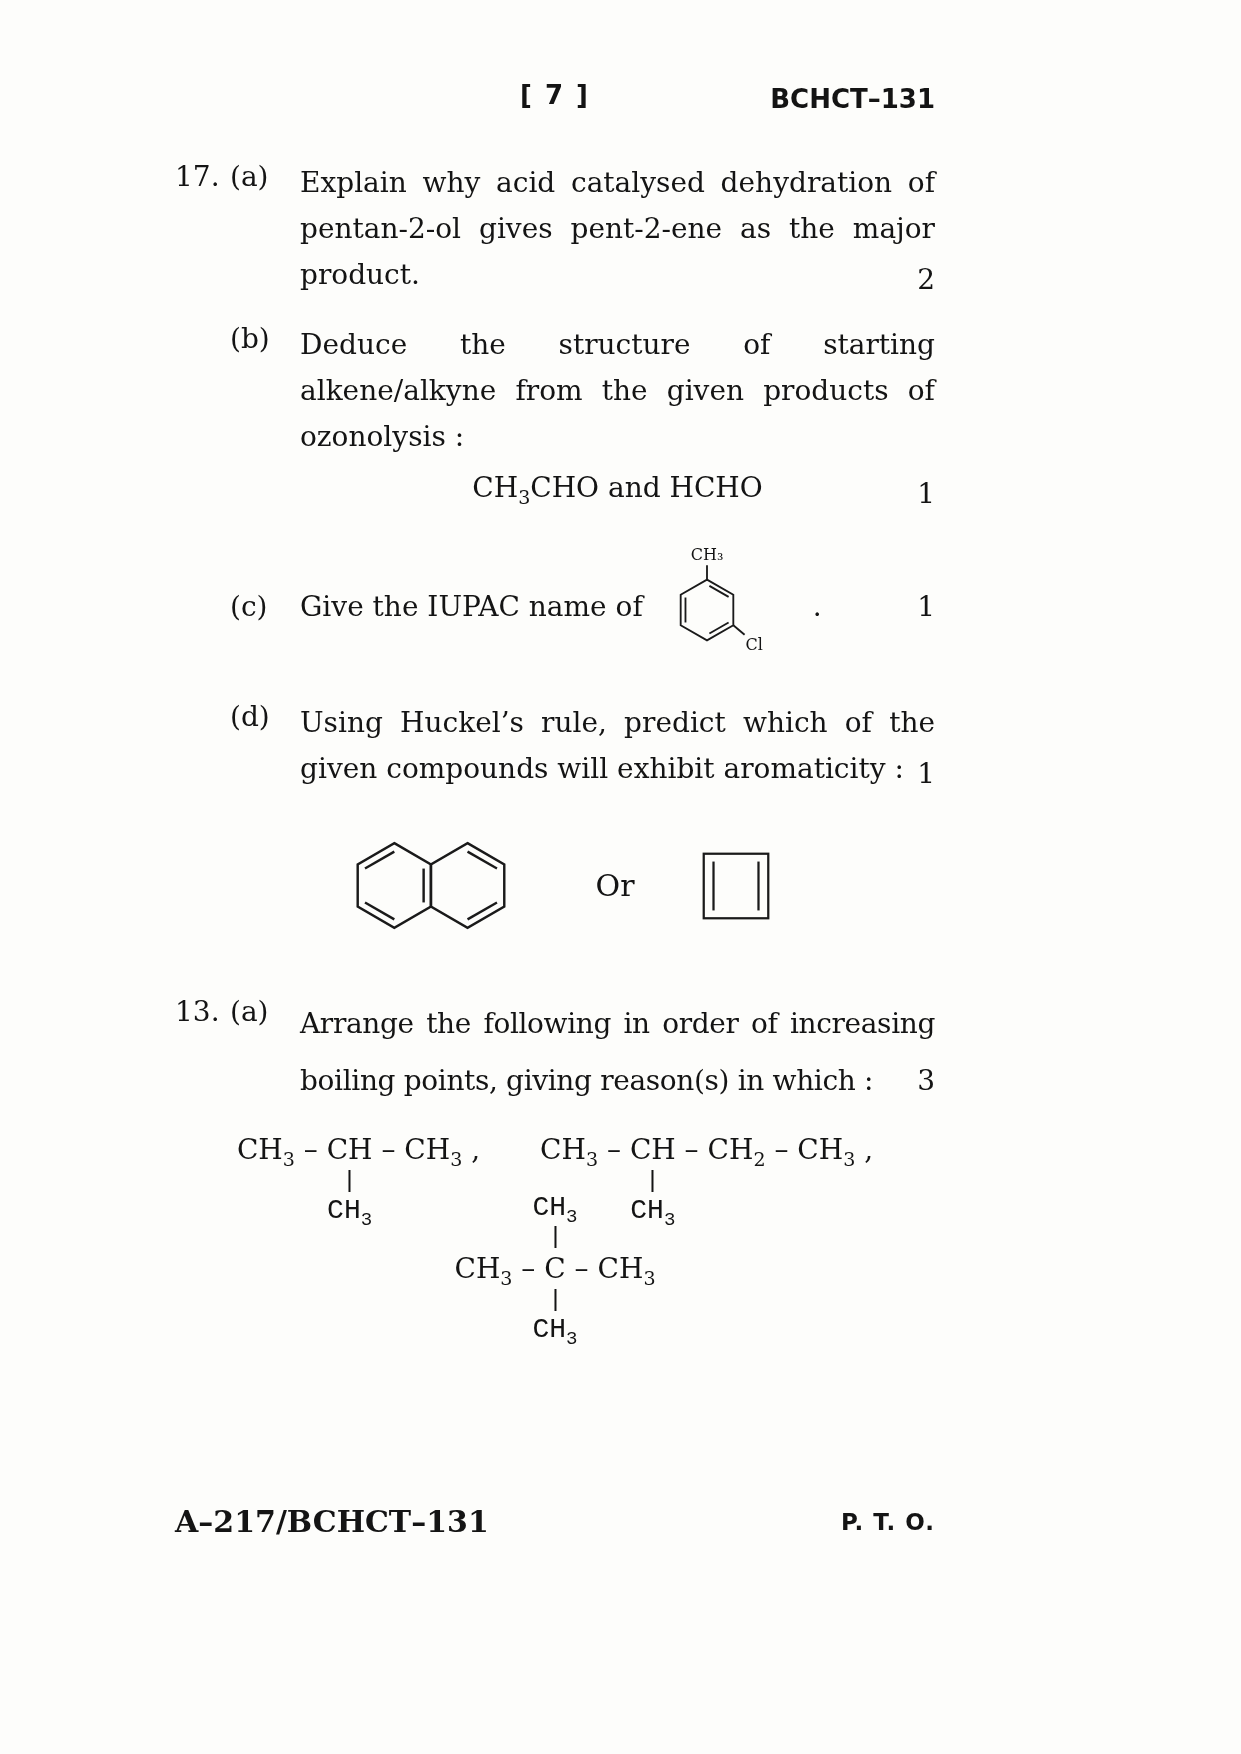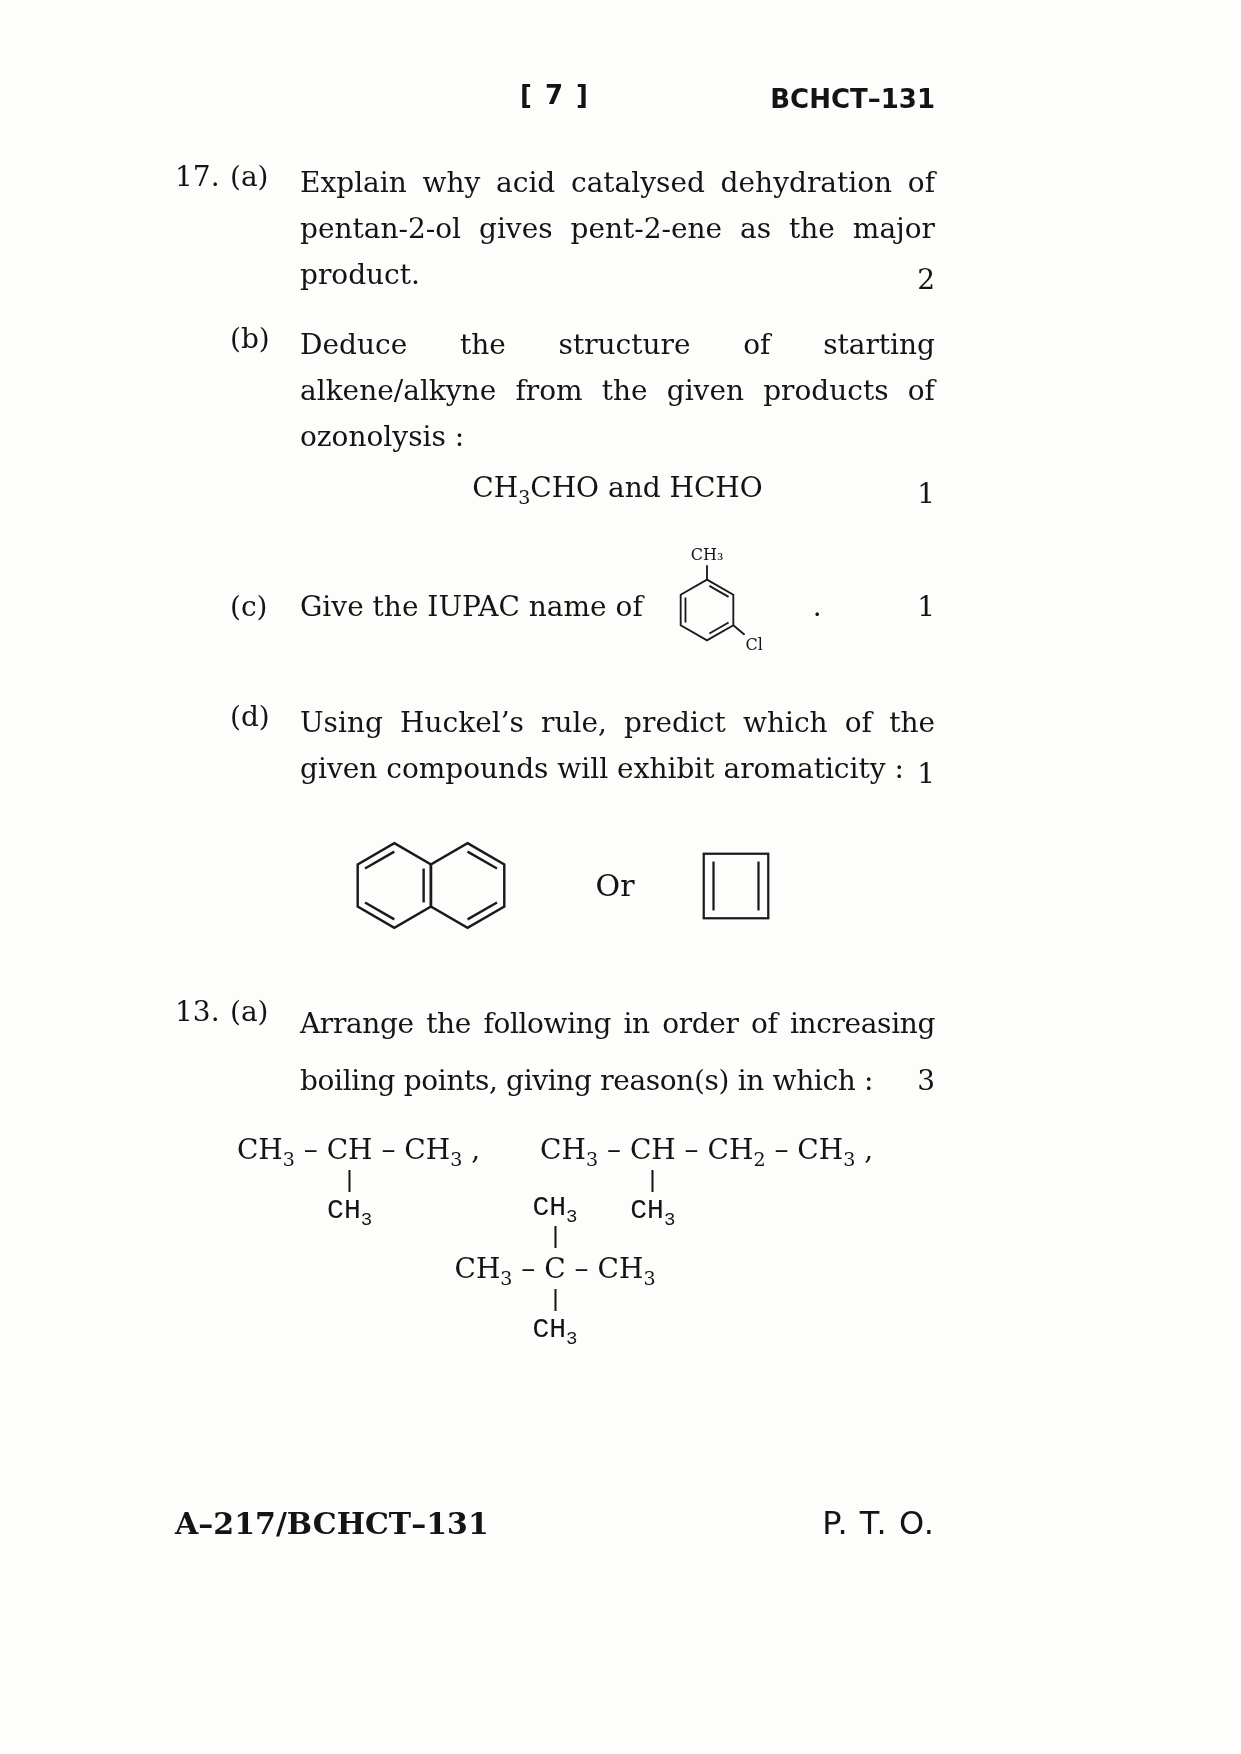--- a/index.html
+++ b/index.html
@@ -55,21 +55,21 @@
   .branch-up   { position:absolute; bottom:100%; left:50%; transform:translateX(-50%);
                  display:flex; flex-direction:column; align-items:center; }
   .vbond { width:2px; height:22px; background:#141414; margin:4px 0 3px; }
   .branch-up .vbond { margin:3px 0 4px; }
   .blabel { white-space:nowrap;font-family:Liberation Mono, monospace; }
 
   
   .footer { position:absolute; left:175px; right:306px; top:1504px;
             display:flex; justify-content:space-between; align-items:center; }
   .footer-left  { font-weight:bold; font-size:30px; }
-  .footer-right { font-family:"DejaVu Sans","Liberation Sans",sans-serif; font-weight:normal; font-size:32px; letter-spacing:1px; }
+  .footer-right { font-family:"DejaVu Sans","Liberation Sans",sans-serif; font-weight:bold; font-size:23px; letter-spacing:1px; }
 </style>
 </head>
 <body>
 
 <div class="page">
 
   <div class="header">
     <span class="pagenum">[ 7 ]</span>
     <span class="course">BCHCT–131</span>
   </div>

